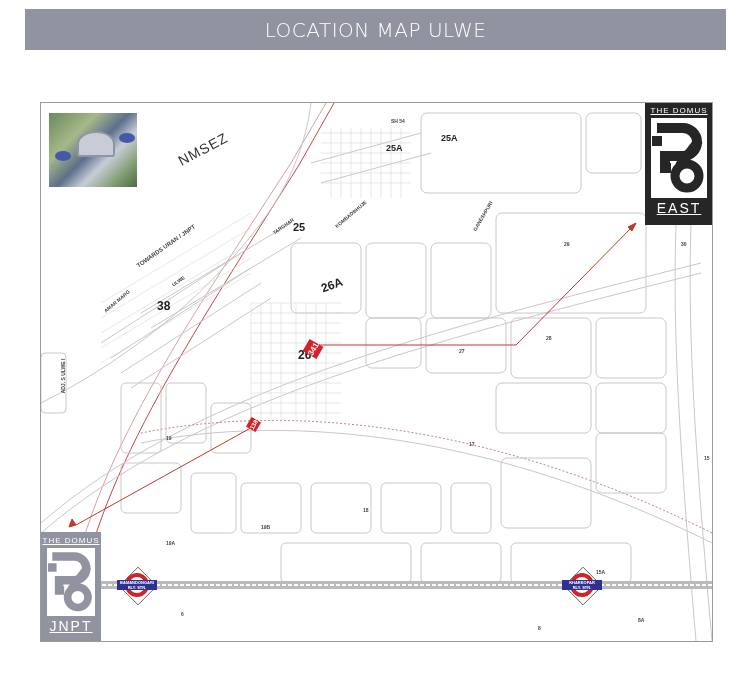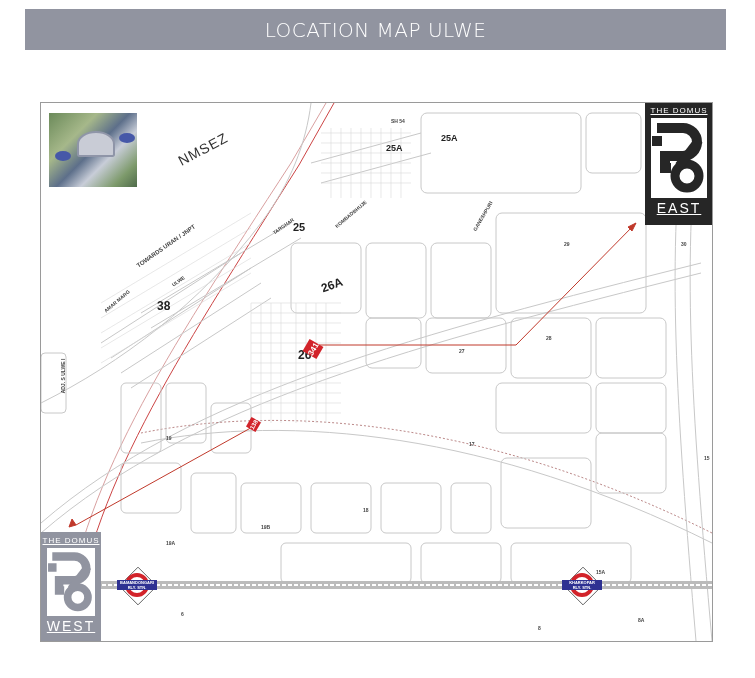--- a/index.html
+++ b/index.html
@@ -160,21 +160,21 @@
 
   <div class="logo west">
     <div class="top">THE DOMUS</div>
     <div class="box">
       <svg width="48" height="68" viewBox="0 0 56 80">
         <path d="M6 10 h26 a14 14 0 0 1 0 28 h-18 v12 h6 M6 28 v-10" stroke="#9194a0" stroke-width="10" fill="none"></path>
         <circle cx="36" cy="58" r="12" fill="none" stroke="#9194a0" stroke-width="9"></circle>
         <line x1="28" y1="48" x2="48" y2="22" stroke="#9194a0" stroke-width="9"></line>
       </svg>
     </div>
-    <div class="bottom">WEST</div>
+    <div class="bottom">JNPT</div>
   </div>
 
   <div class="station" style="left:78px;top:464px;">
     <div class="diamond"></div>
       <div class="ring"></div>
     <div class="bar">
         <div>BAMANDONGARI</div>
         <div>RLY. STN.</div>
       </div>
   </div>

